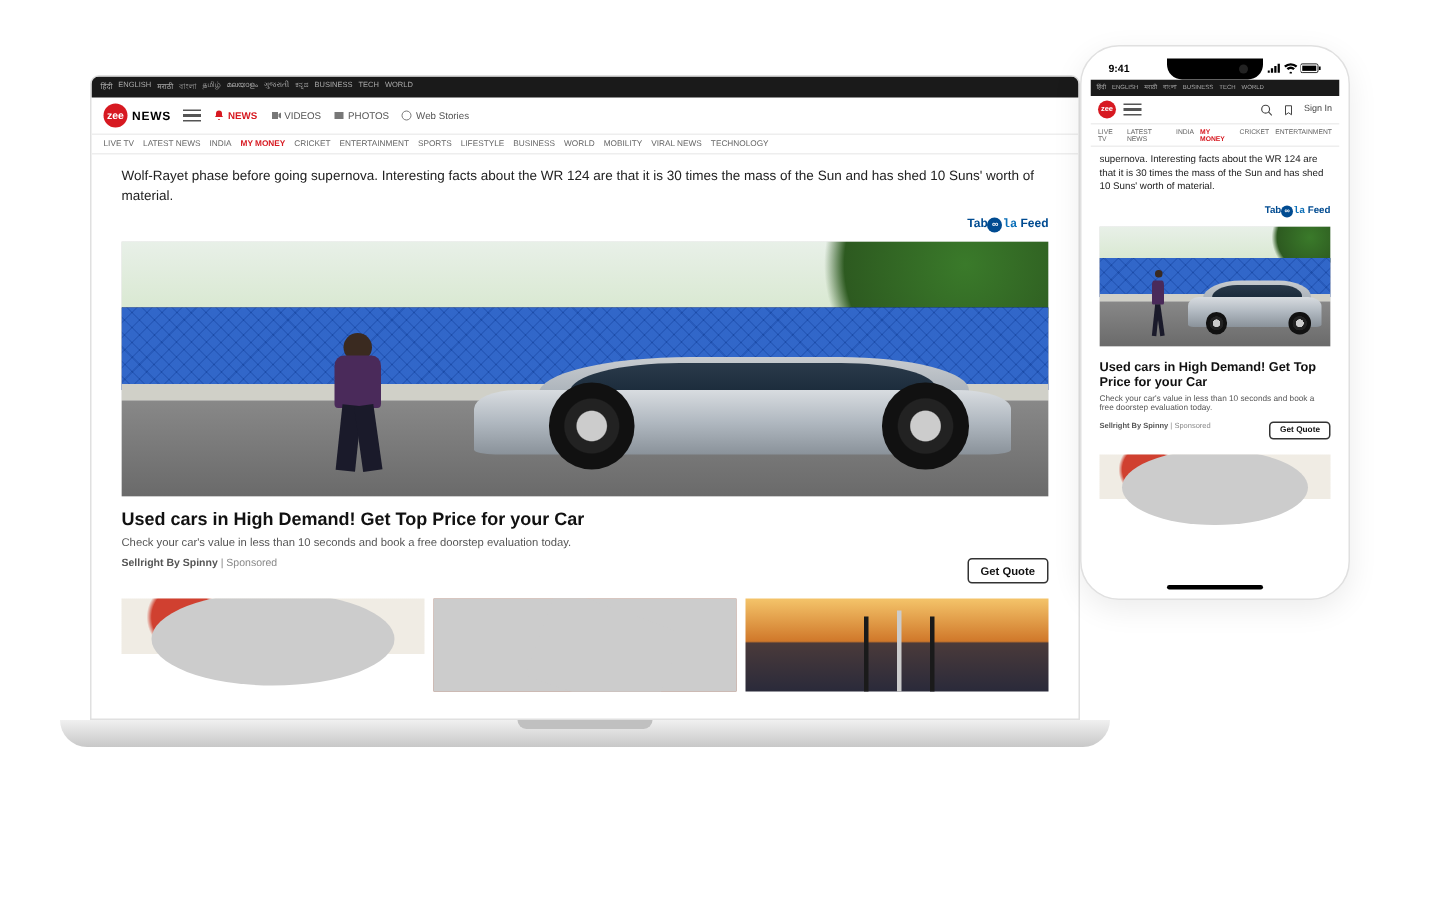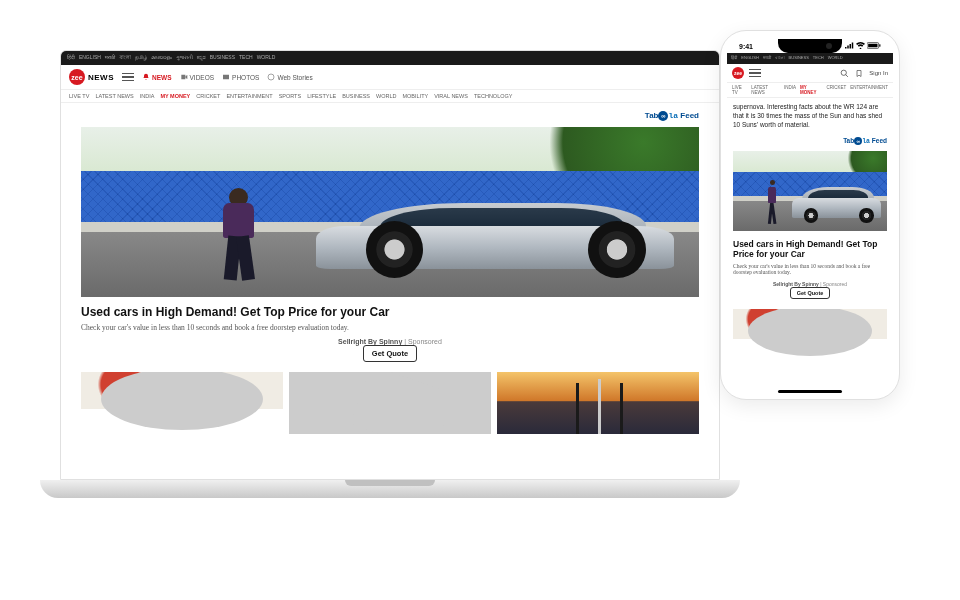--- a/index.html
+++ b/index.html
@@ -33,22 +33,22 @@
 .topnav span{display:flex; align-items:center; gap:2px;}
 .catnav { display:flex; gap:6px; font-size:5.5px; color:#666; padding:3px 8px; border-bottom:1px solid #eee; }
 .catnav .active{color:#d71921; font-weight:600;}
 
 .content { padding: 8px 20px; }
 .articletext { font-size:9px; line-height:1.4; color:#222; margin-bottom:8px;}
 .tabfeed { text-align:right; font-size:8px; font-weight:700; color:#004b91; margin-bottom:6px;}
 .tabfeed .la { color:#0a6fb8;font-family:Liberation Mono, monospace;}
 .adimg { width:100%; height:170px; background:#ddd; margin-bottom:8px; position:relative; overflow:hidden;}
 .adtitle { font-size:12px; font-weight:700; color:#111; margin-bottom:4px;}
-.addesc { font-size:7.5px; color:#555; margin-bottom:6px;font-family:Liberation Serif, serif;}
-.adfooter { display:flex; justify-content:space-between; align-items:center; font-size:7px; color:#888;flex-direction:column;}
+.addesc { font-size:7.5px; color:#555; margin-bottom:6px;}
+.adfooter { display:flex; justify-content:space-between; align-items:flex-start; font-size:7px; color:#888;}
 .adfooter .brand{font-weight:600; color:#555;}
 .getquote { border:1px solid #333; border-radius:3px; padding:3px 8px; font-size:7.5px; font-weight:600; color:#111; cursor:pointer;}
 .thumbs { display:flex; gap:6px; margin-top:10px;}
 .thumbs div{ flex:1; height:62px; background:#ccc; }
 
 
 .phone .topstrip{font-size:4px; padding:2px 4px;}
 .phone .headerrow{padding:3px 5px; justify-content:space-between;}
 .phone .logo-dot{width:12px;height:12px;font-size:5px;}
 .phone .catnav{font-size:4.5px; gap:4px; padding:2px 5px;}
@@ -164,20 +164,21 @@
       <span>SPORTS</span>
       <span>LIFESTYLE</span>
       <span>BUSINESS</span>
       <span>WORLD</span>
       <span>MOBILITY</span>
       <span>VIRAL NEWS</span>
       <span>TECHNOLOGY</span>
     </div>
 
     <div class="content">
+      <div class="articletext">Wolf-Rayet phase before going supernova. Interesting facts about the WR 124 are that it is 30 times the mass of the Sun and has shed 10 Suns' worth of material.</div>
       <div class="tabfeed">Tab<span style="background:#004b91;color:#fff;border-radius:50%;display:inline-flex;width:10px;height:10px;align-items:center;justify-content:center;font-size:6px;">∞</span><span class="la">la</span> Feed</div>
 
       <div class="adimg">
         <div class="scene">
           <div class="sky"></div>
             <div class="foliage"></div>
             <div class="wall"></div>
             <div class="wallbase"></div>
             <div class="ground"></div>
           <div class="person">

